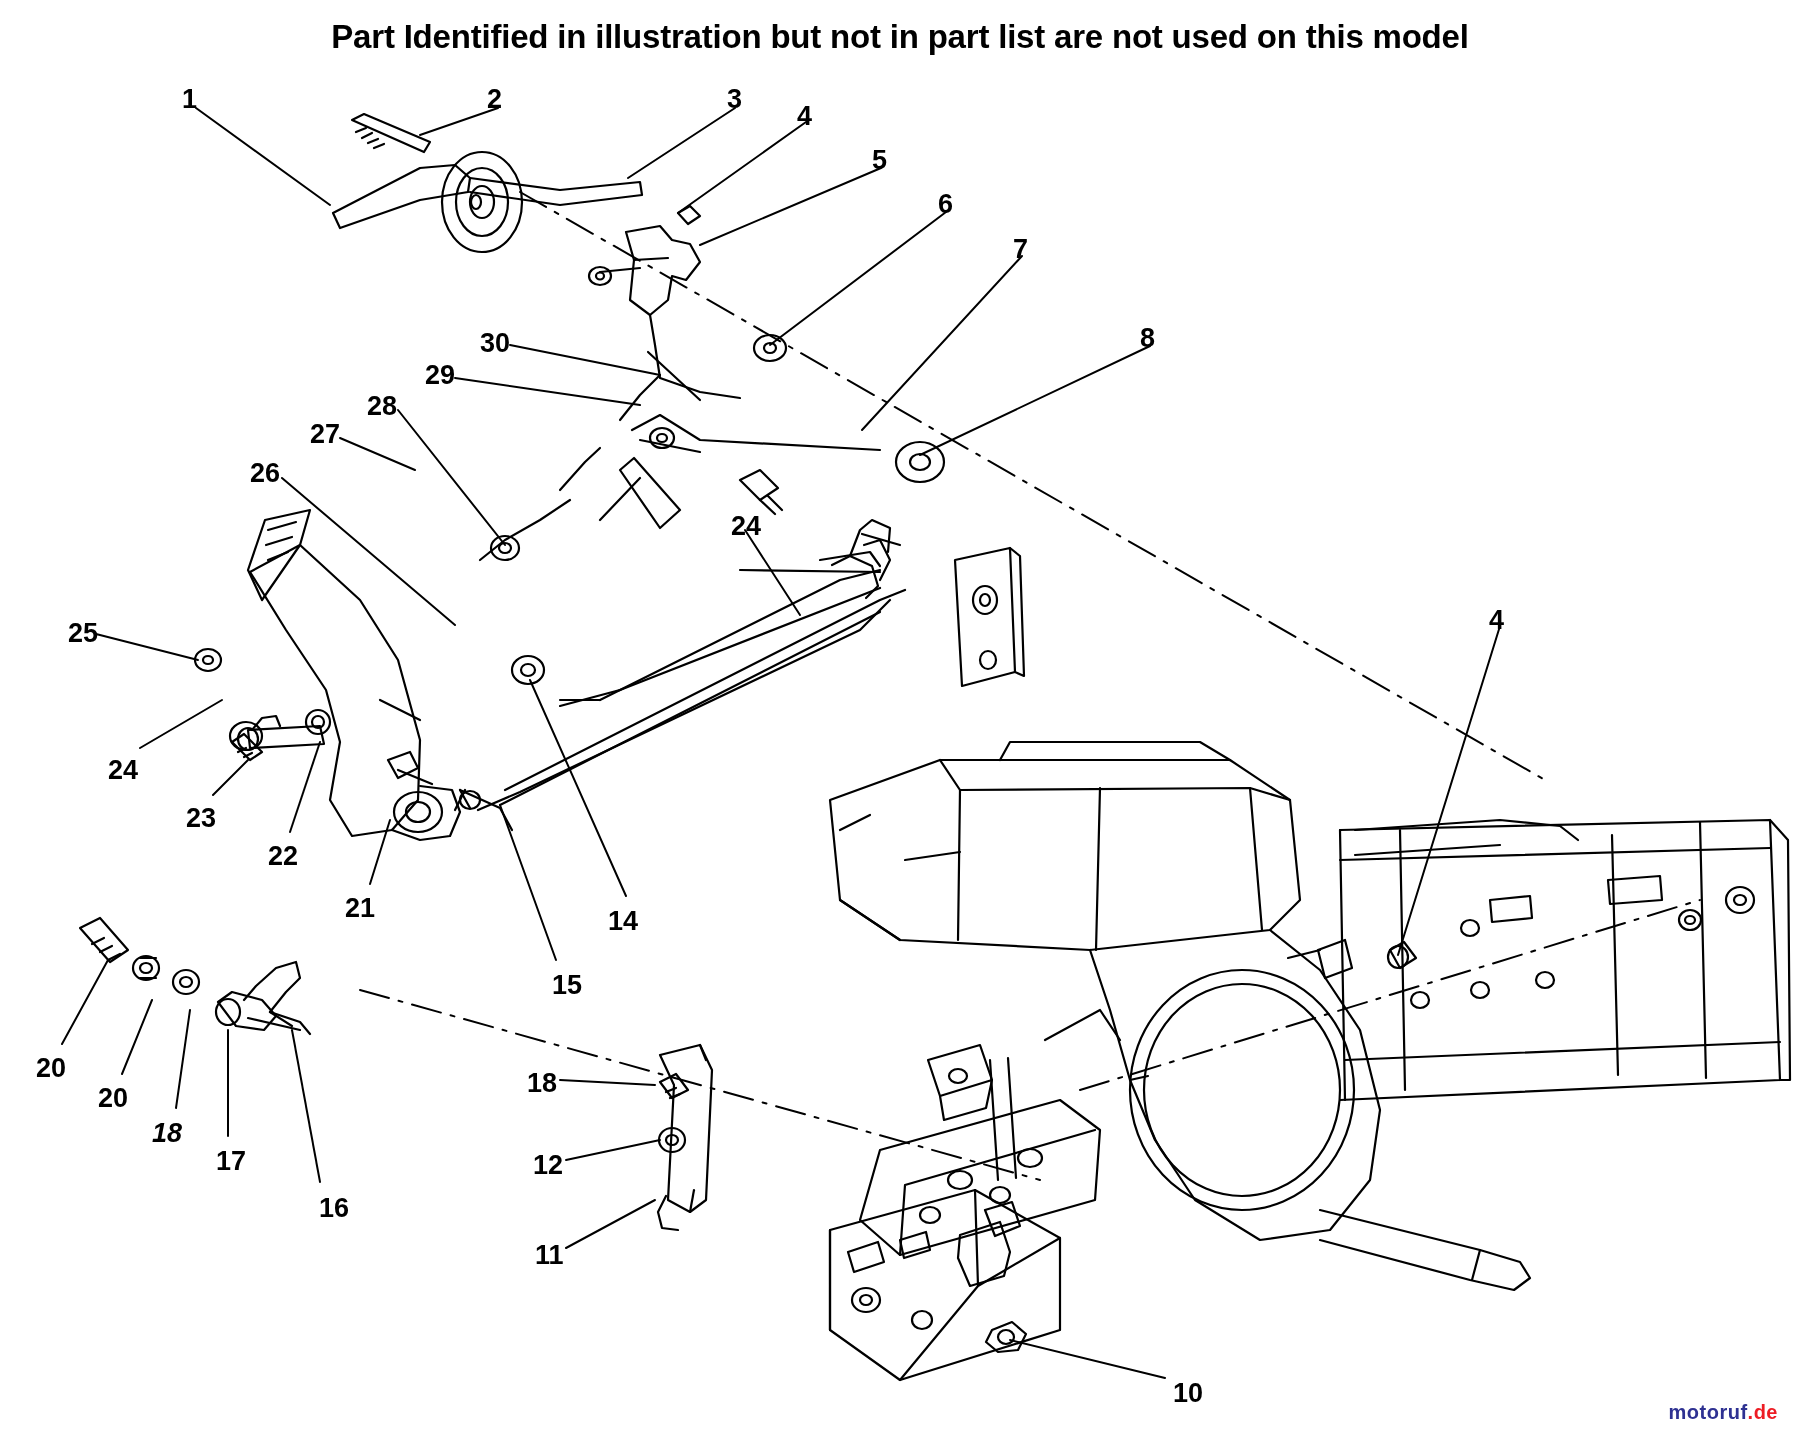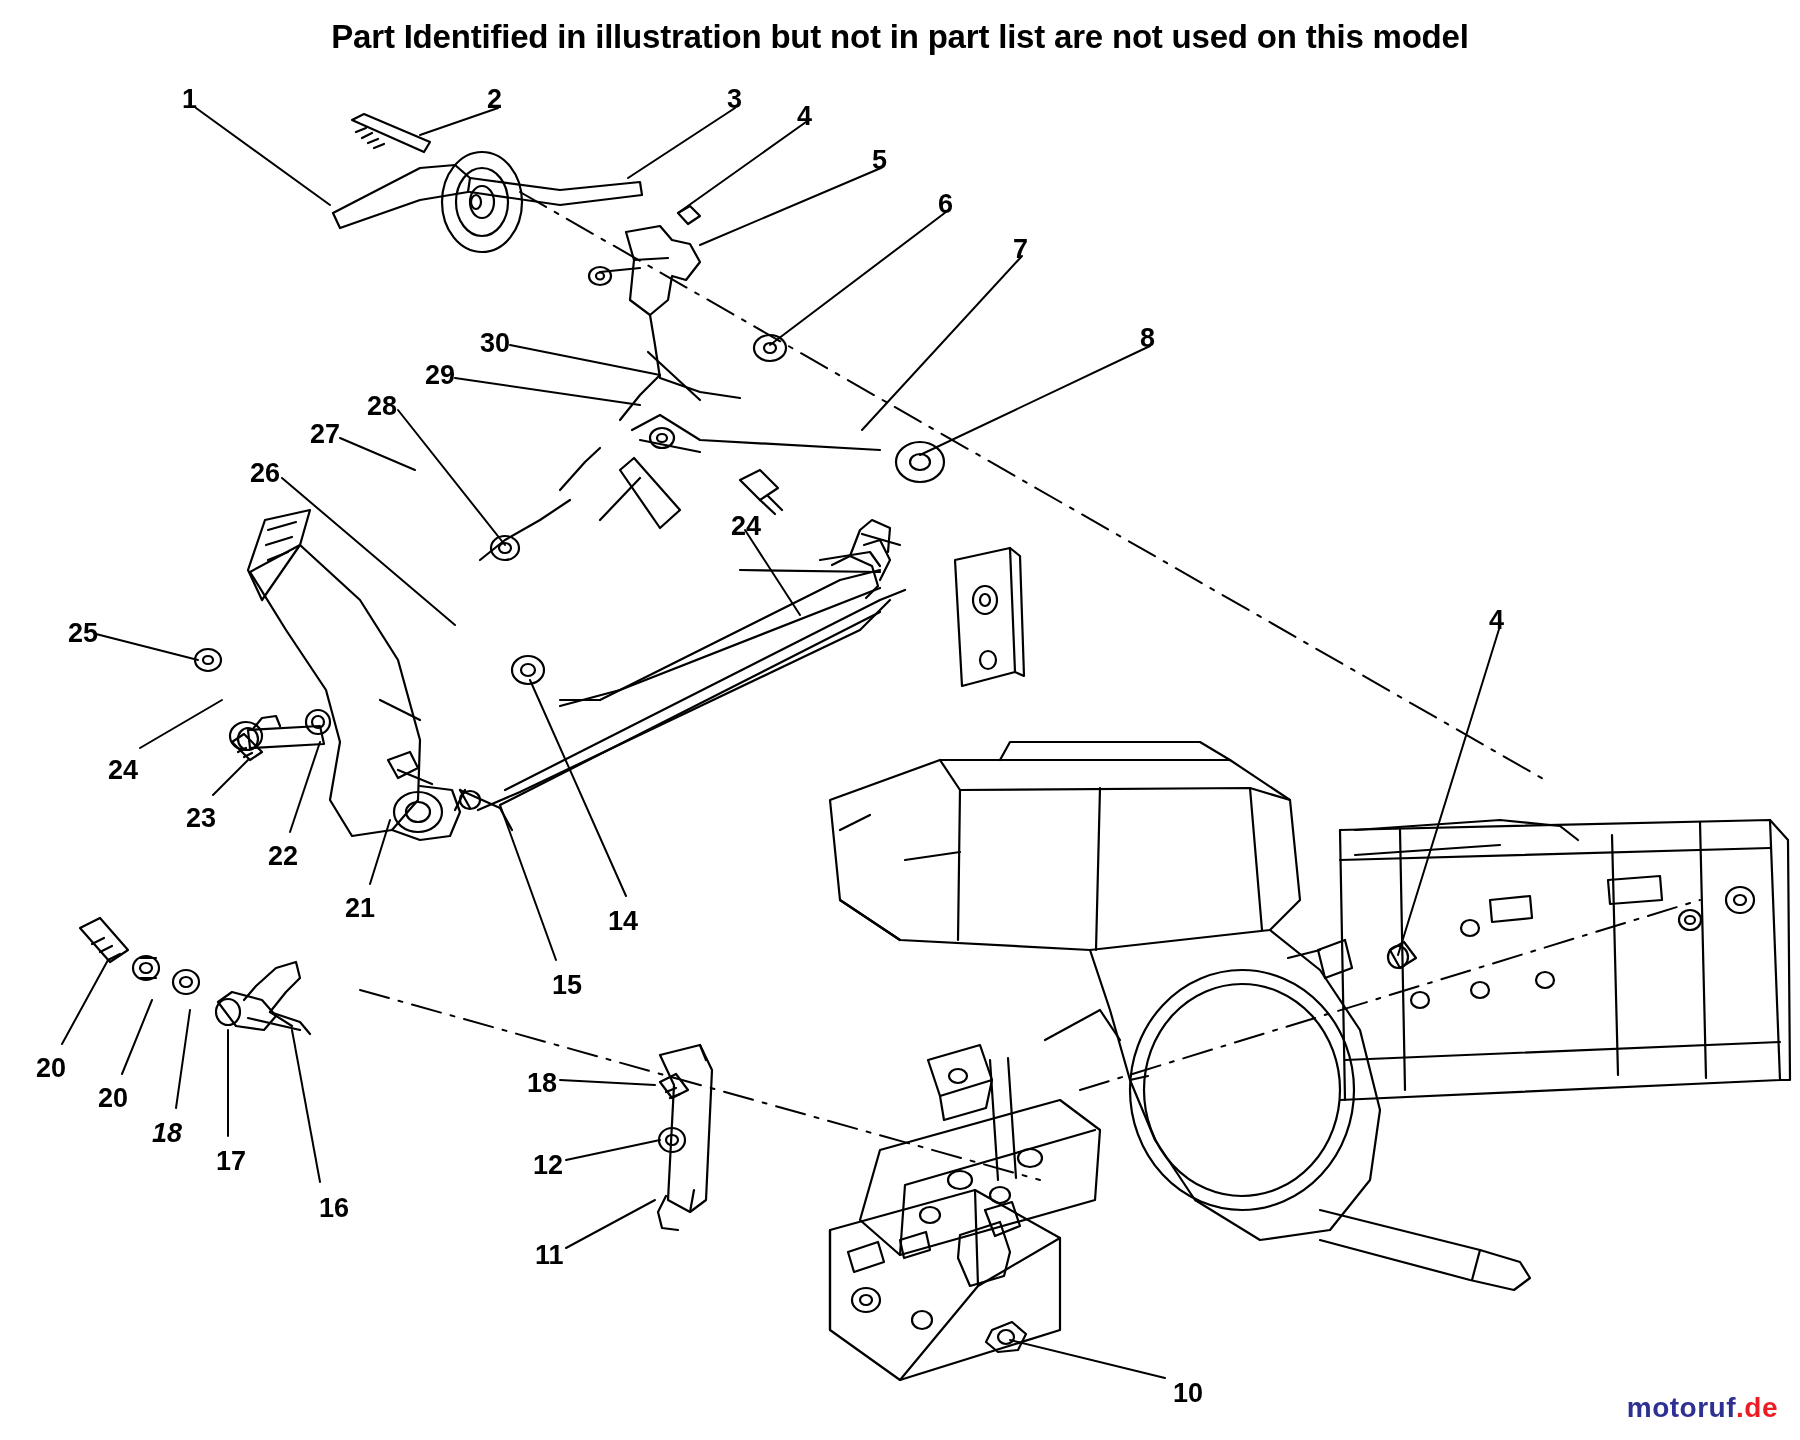--- a/index.html
+++ b/index.html
@@ -44,21 +44,21 @@
   #illustration-svg {
     position: absolute;
     left: 0; top: 0;
     width: 1800px;
     height: 1440px;
   }
   #watermark {
     position: absolute;
     right: 22px;
     bottom: 16px;
-    font-size: 28px;
+    font-size: 20px;
     font-family: "Liberation Sans", sans-serif;
     font-weight: bold;
     letter-spacing: 0.5px;
   }
   #watermark .wm-main { color: #2e3192; }
   #watermark .wm-suffix { color: #ed1c24; font-weight: bold; }
 </style>
 </head>
 <body>
 

